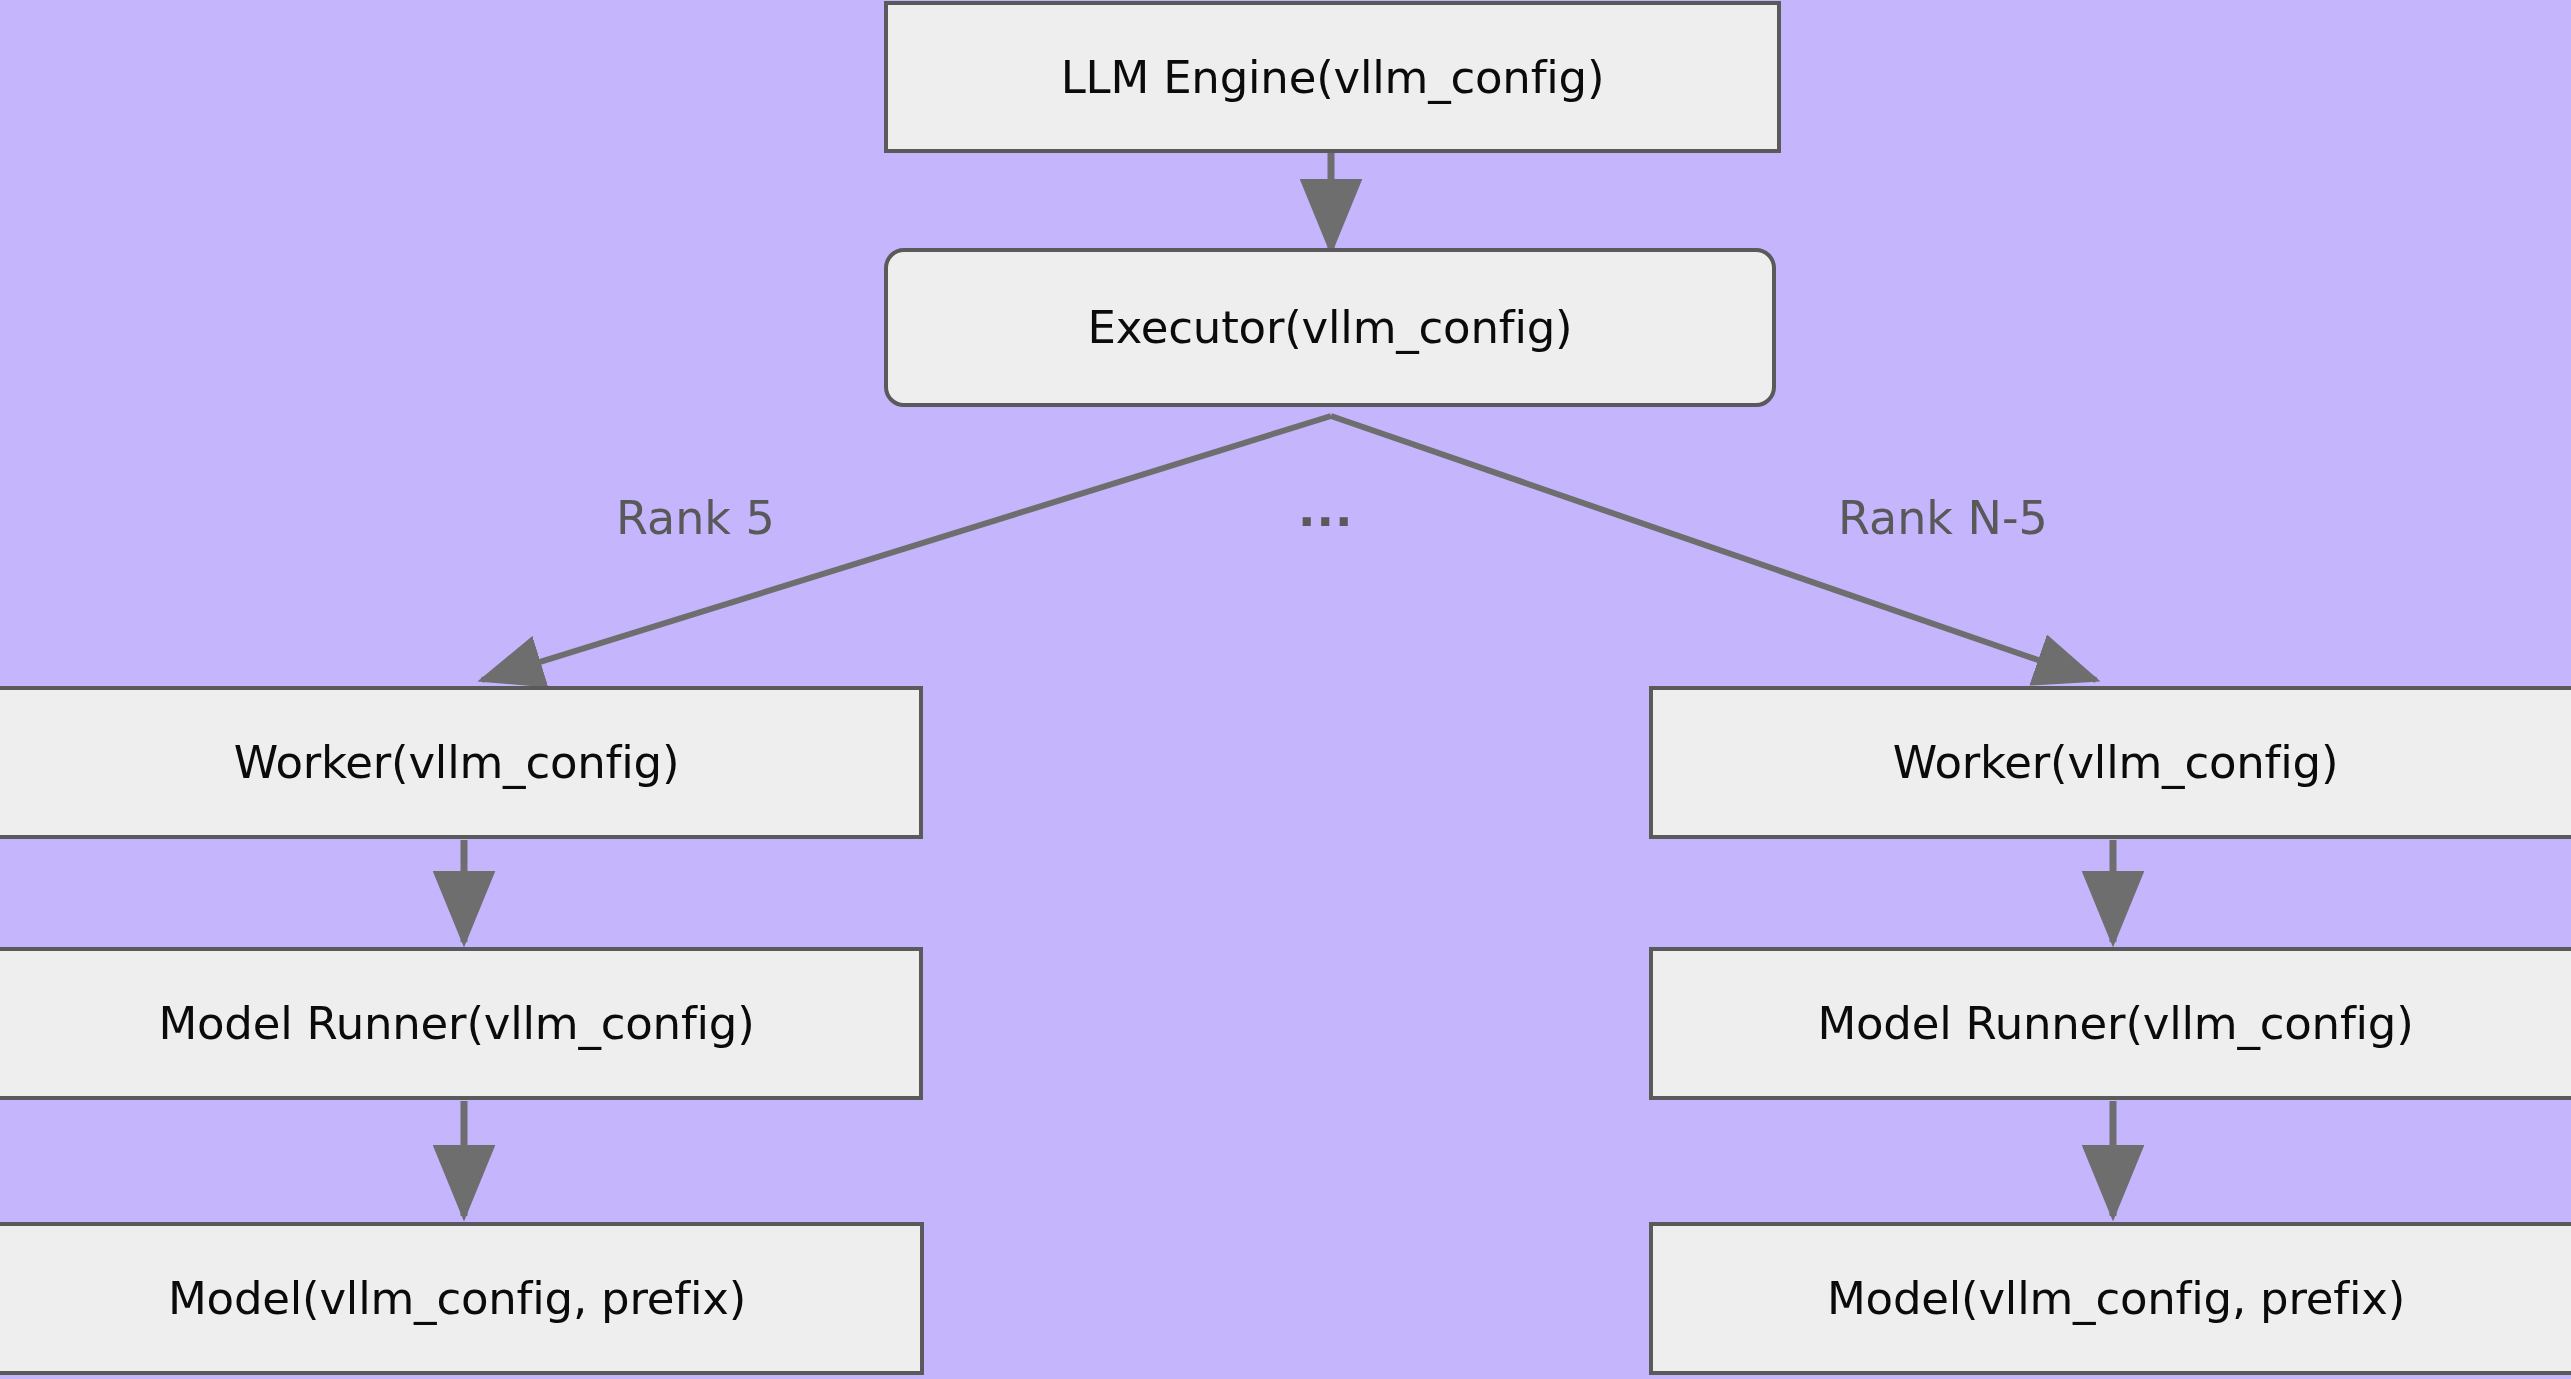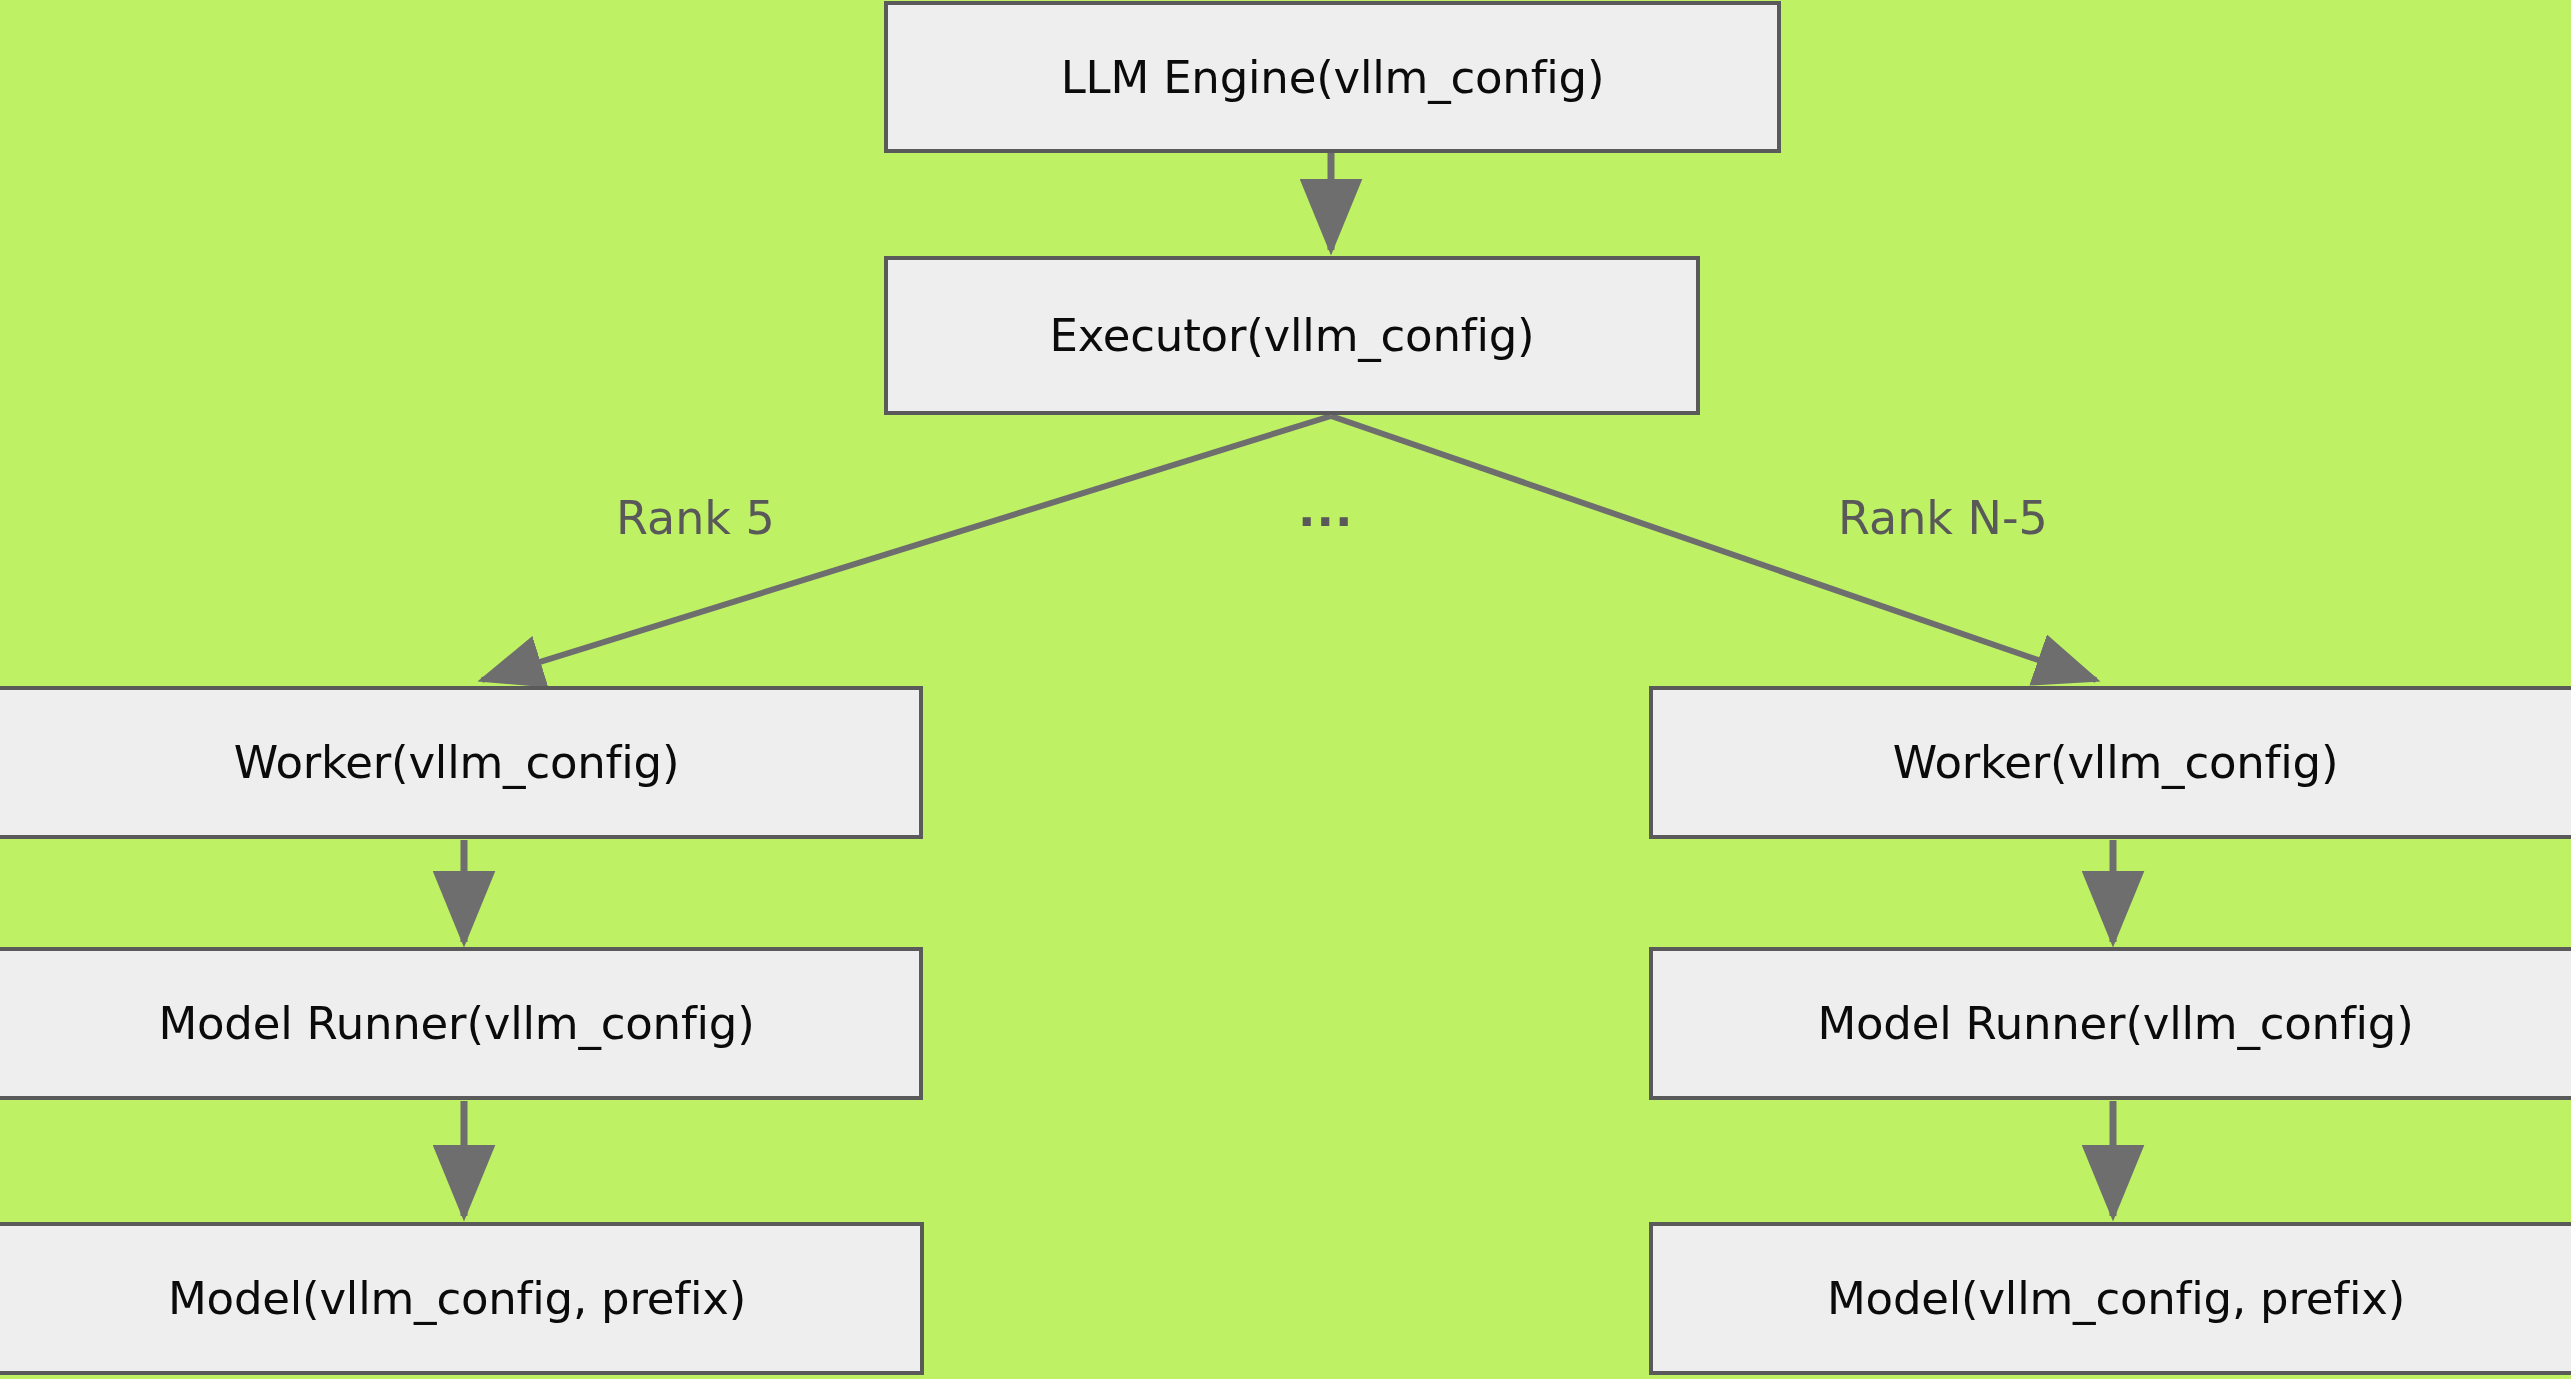--- a/index.html
+++ b/index.html
@@ -4,21 +4,21 @@
 <style>
   html, body {
     margin: 0;
     padding: 0;
     background: #000000;
   }
   #diagram-root {
     position: relative;
     width: 2571px;
     height: 1379px;
-    background: #bef264;
+    background: #c4b5fd;
     overflow: hidden;
     font-family: "DejaVu Sans", sans-serif;
   }
   #diagram-svg {
     position: absolute;
     top: 0;
     left: 0;
     width: 2571px;
     height: 1379px;
     display: block;
@@ -83,21 +83,21 @@
     <line x1="464" y1="1101" x2="464" y2="1216" stroke="#6e6e6e" stroke-width="7" marker-end="url(#arrowhead)"></line>
 
     <line x1="2113" y1="840" x2="2113" y2="942" stroke="#6e6e6e" stroke-width="7" marker-end="url(#arrowhead)"></line>
     <line x1="2113" y1="1101" x2="2113" y2="1216" stroke="#6e6e6e" stroke-width="7" marker-end="url(#arrowhead)"></line>
   </svg>
 
   <div class="node-box" style="left:884px; top:1px; width:897px; height:152px;">
     <span class="node-label">LLM Engine(vllm_config)</span>
   </div>
 
-  <div class="node-box" style="left:884px; top:256px; width:816px; height:159px;">
+  <div class="node-box" style="left:884px; top:248px; width:892px; height:159px;border-radius:20px;">
     <span class="node-label">Executor(vllm_config)</span>
   </div>
 
   <div class="node-box" style="left:-10px; top:686px; width:933px; height:153px;">
     <span class="node-label">Worker(vllm_config)</span>
   </div>
 
   <div class="node-box" style="left:-10px; top:947px; width:933px; height:153px;">
     <span class="node-label">Model Runner(vllm_config)</span>
   </div>

